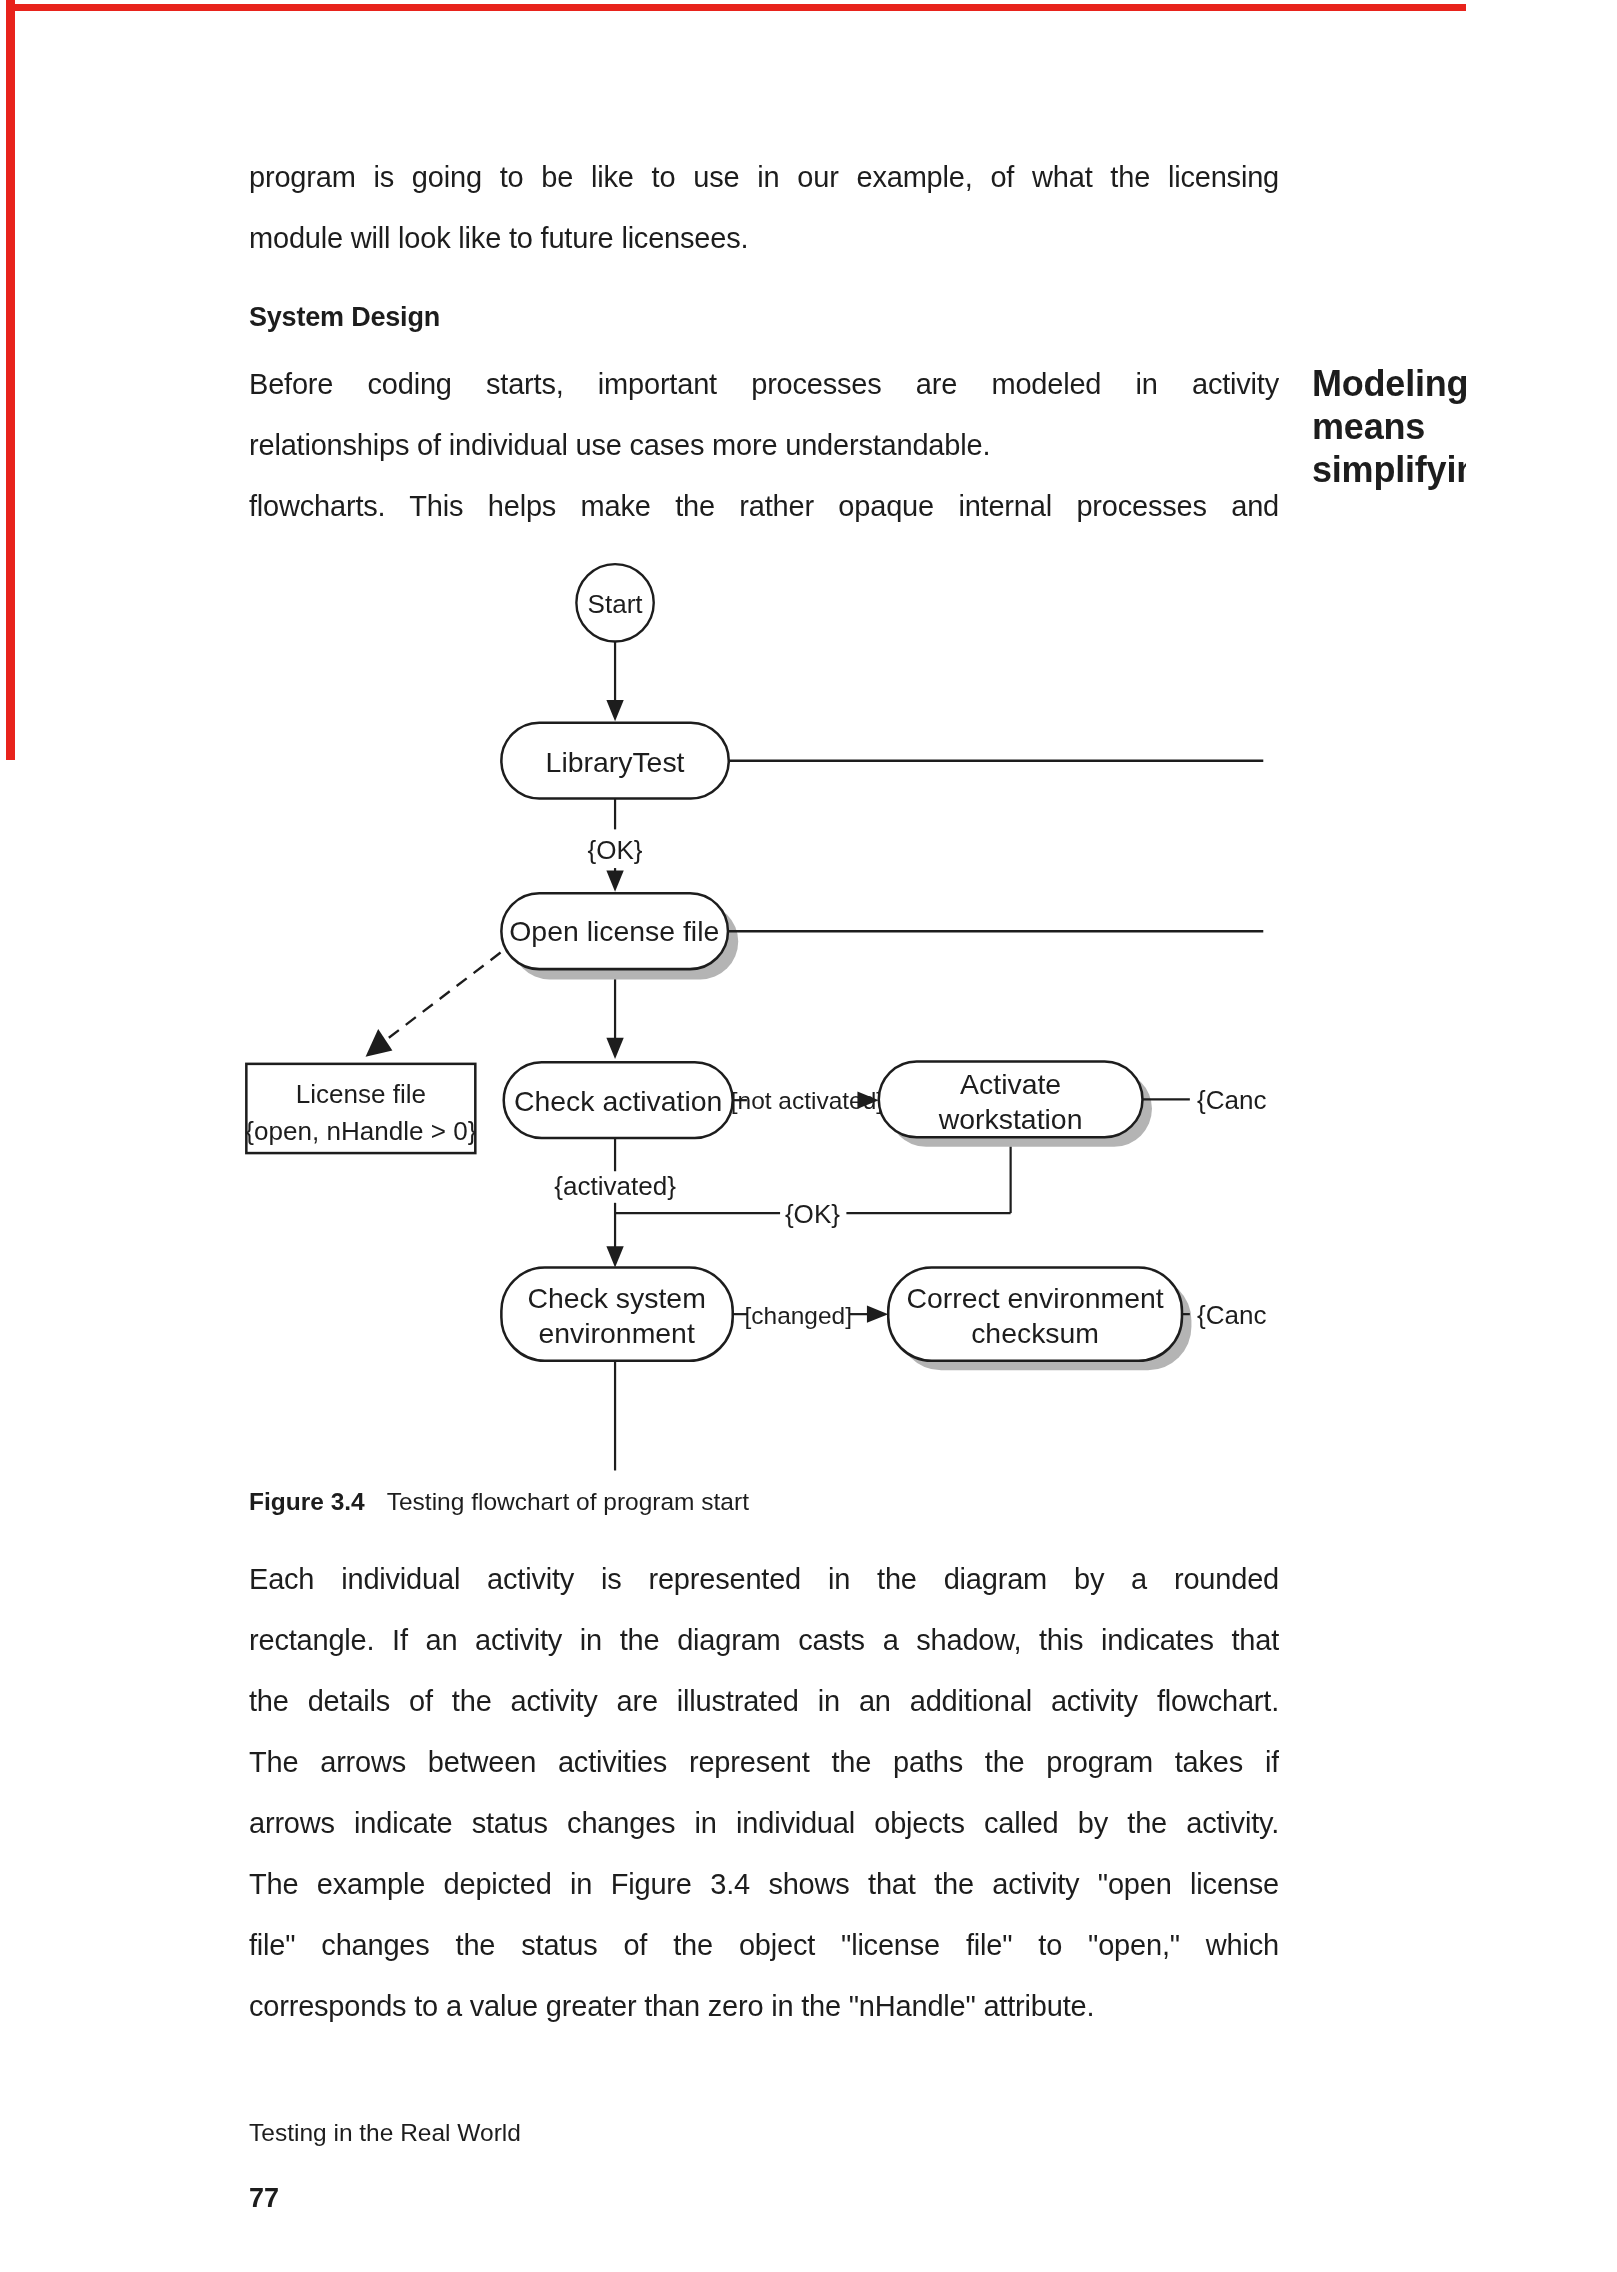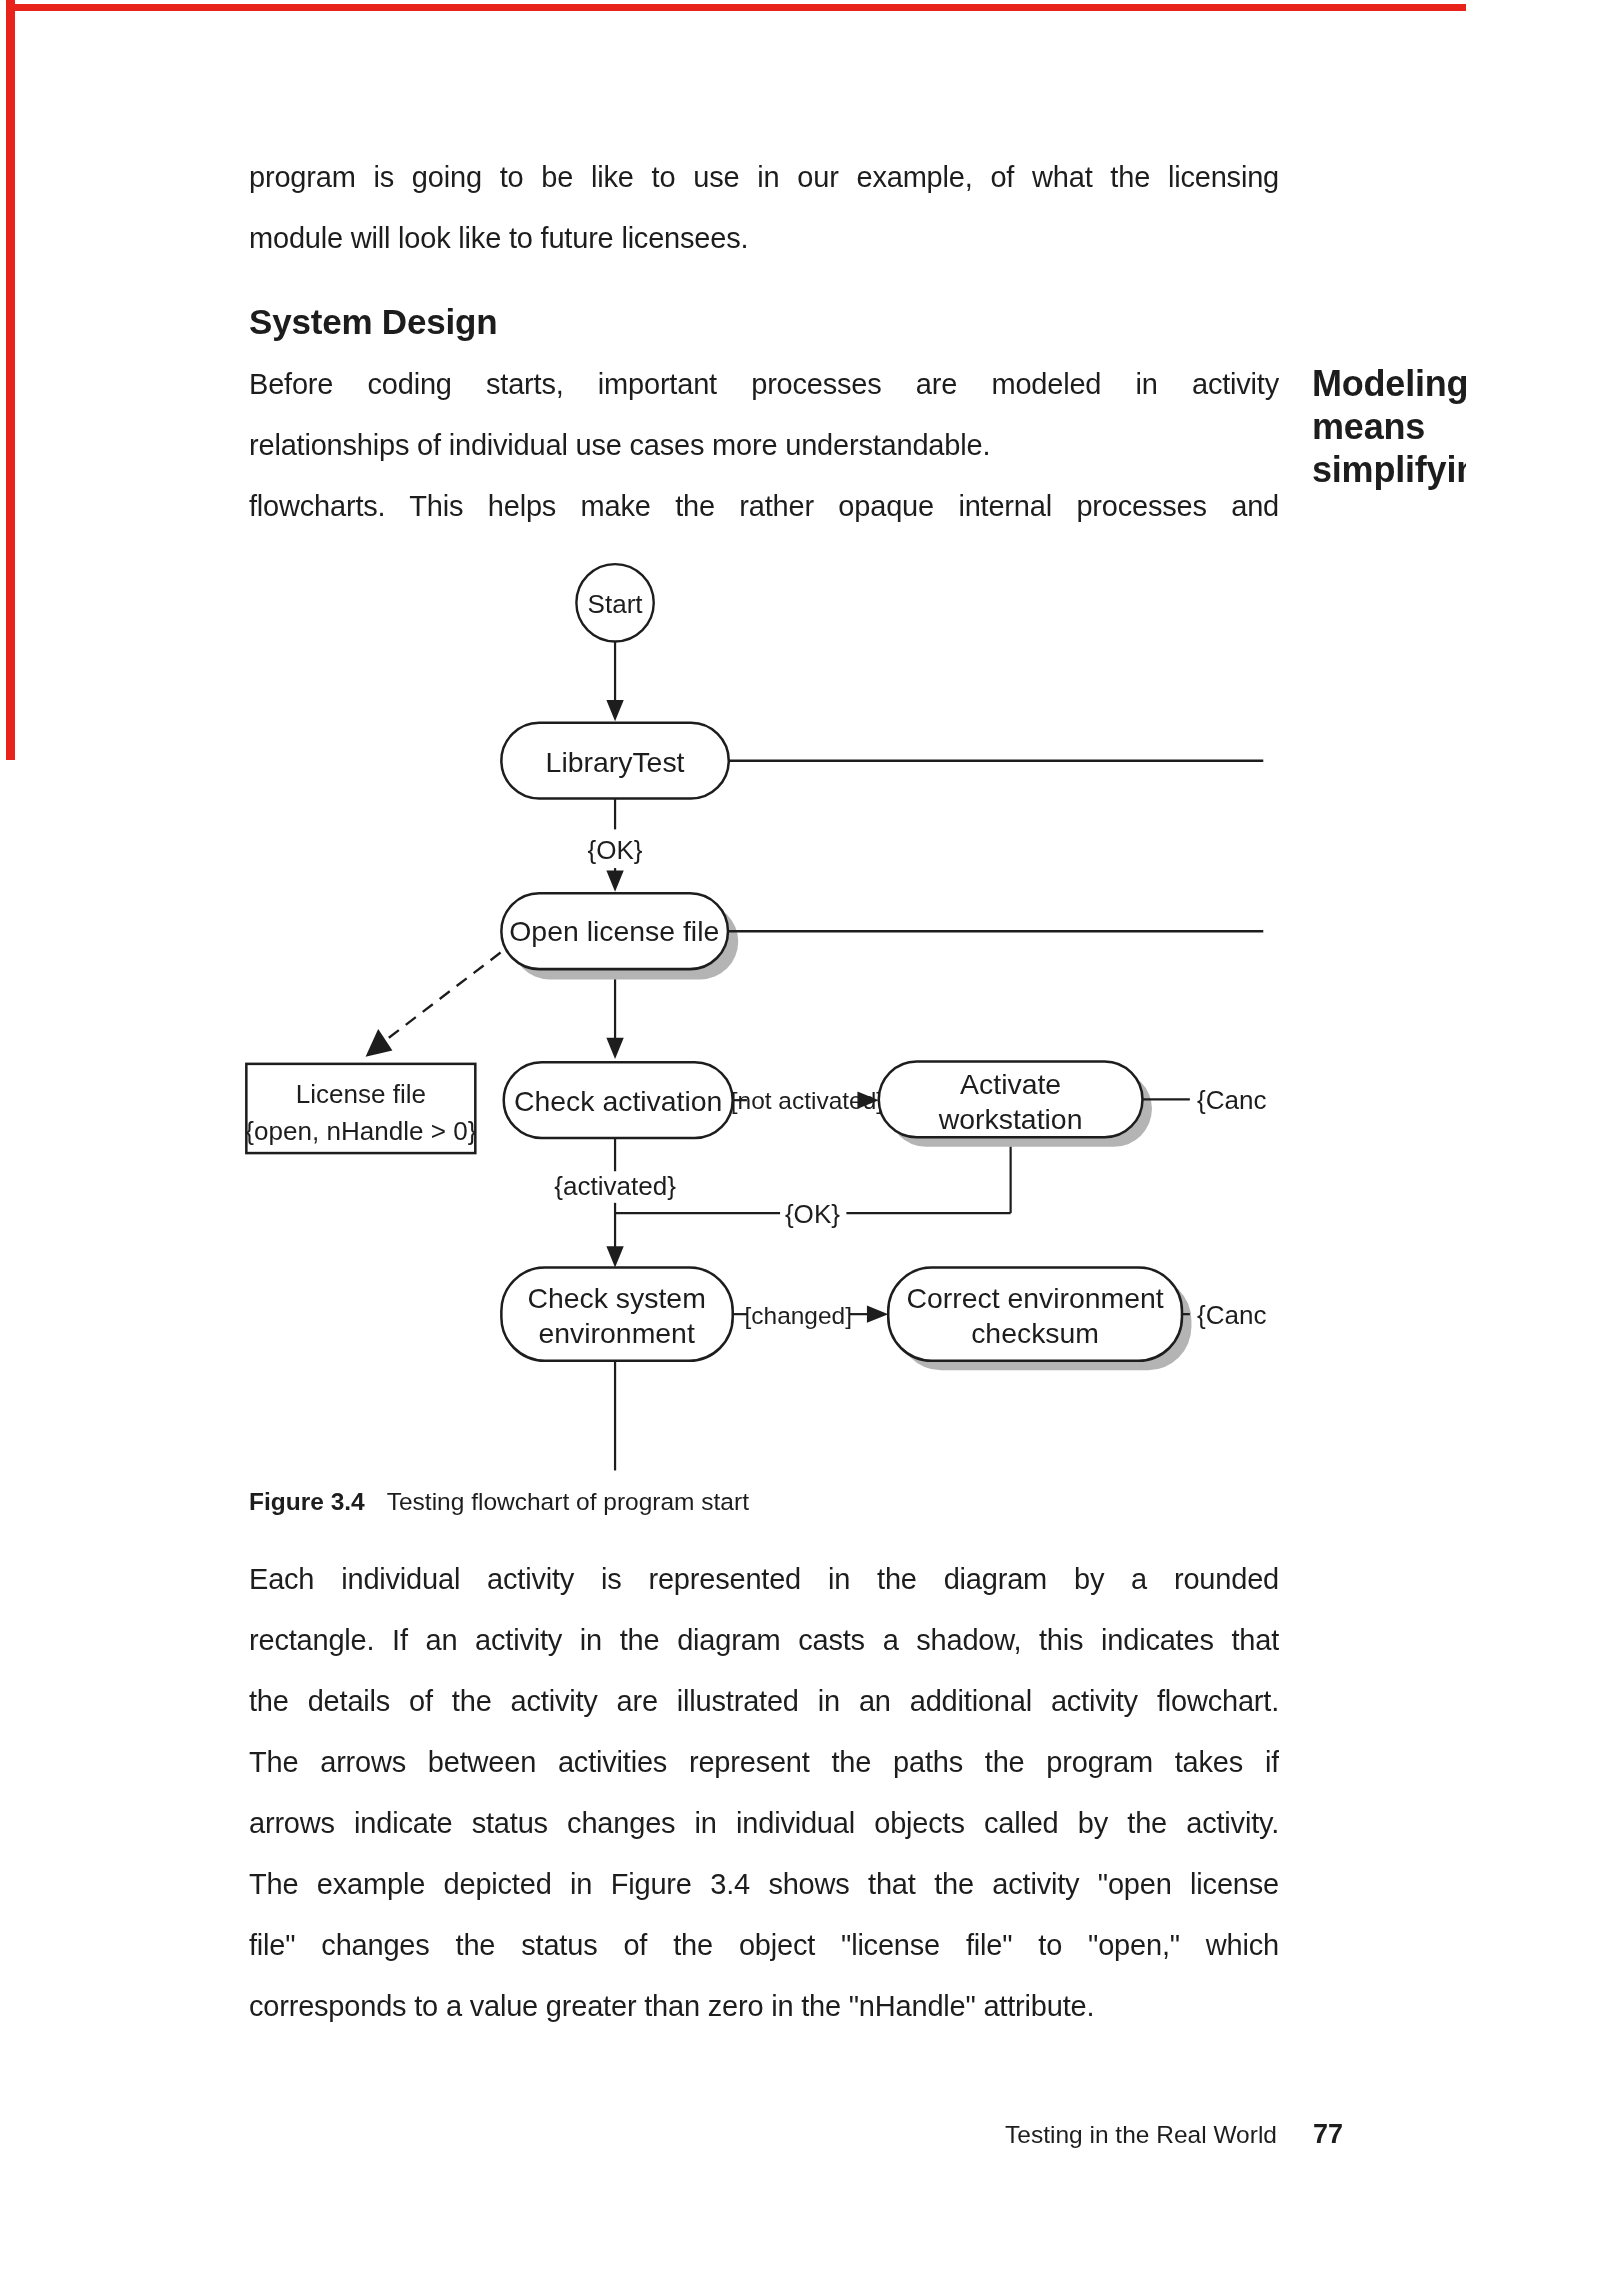--- a/index.html
+++ b/index.html
@@ -7,29 +7,29 @@
         font-family:"Liberation Sans",sans-serif;color:#1d1d1d;}
   
   .top-rule{position:absolute;left:8px;top:4px;width:1609px;height:7.1px;background:#e8231c;}
   .edge-bar{position:absolute;left:5.5px;top:0;width:9.5px;height:760px;background:#e8231c;}
   
   .bodyblock{position:absolute;left:249px;width:1030px;font-size:29px;line-height:61px;
              letter-spacing:-0.2px;color:#1d1d1d;}
   .bodyblock .line{text-align:justify;text-align-last:justify;white-space:normal;height:61px;overflow:hidden;}
   .bodyblock .line.last{text-align-last:auto;}
   #intro{top:147px;}
-  #heading{position:absolute;left:249px;top:302px;font-size:35px;font-weight:bold;letter-spacing:-0.2px;}
+  #heading{position:absolute;left:249px;top:302px;font-size:27px;font-weight:bold;letter-spacing:-0.2px;}
   #para1{top:354px;}
   #margin-note{position:absolute;left:1312px;top:362px;width:237px;font-size:36px;font-weight:bold;
                line-height:43px;letter-spacing:-0.2px;}
   #caption{position:absolute;left:249px;top:1488px;font-size:24.5px;}
   #caption .cap-label{font-weight:bold;margin-right:22px;}
   #para2{top:1549px;}
   #footer{position:absolute;left:249px;top:2119px;width:1094px;display:flex;justify-content:flex-end;
-          align-items:baseline;gap:36px;font-size:24.5px;}
+          align-items:baseline;gap:36px;font-size:24.5px;flex-direction:column;}
   #footer .pagenum{font-weight:bold;font-size:27px;}
   
   #diagram{position:absolute;left:0;top:0;width:1617px;height:2273px;}
   .node-text{font-family:"Liberation Sans",sans-serif;font-size:36px;fill:#1d1d1d;}
   .small-label{font-family:"Liberation Sans",sans-serif;font-size:31px;fill:#1d1d1d;}
   .guard-label{font-family:"Liberation Sans",sans-serif;font-size:33px;fill:#1d1d1d;}
 </style>
 </head>
 <body>
 

